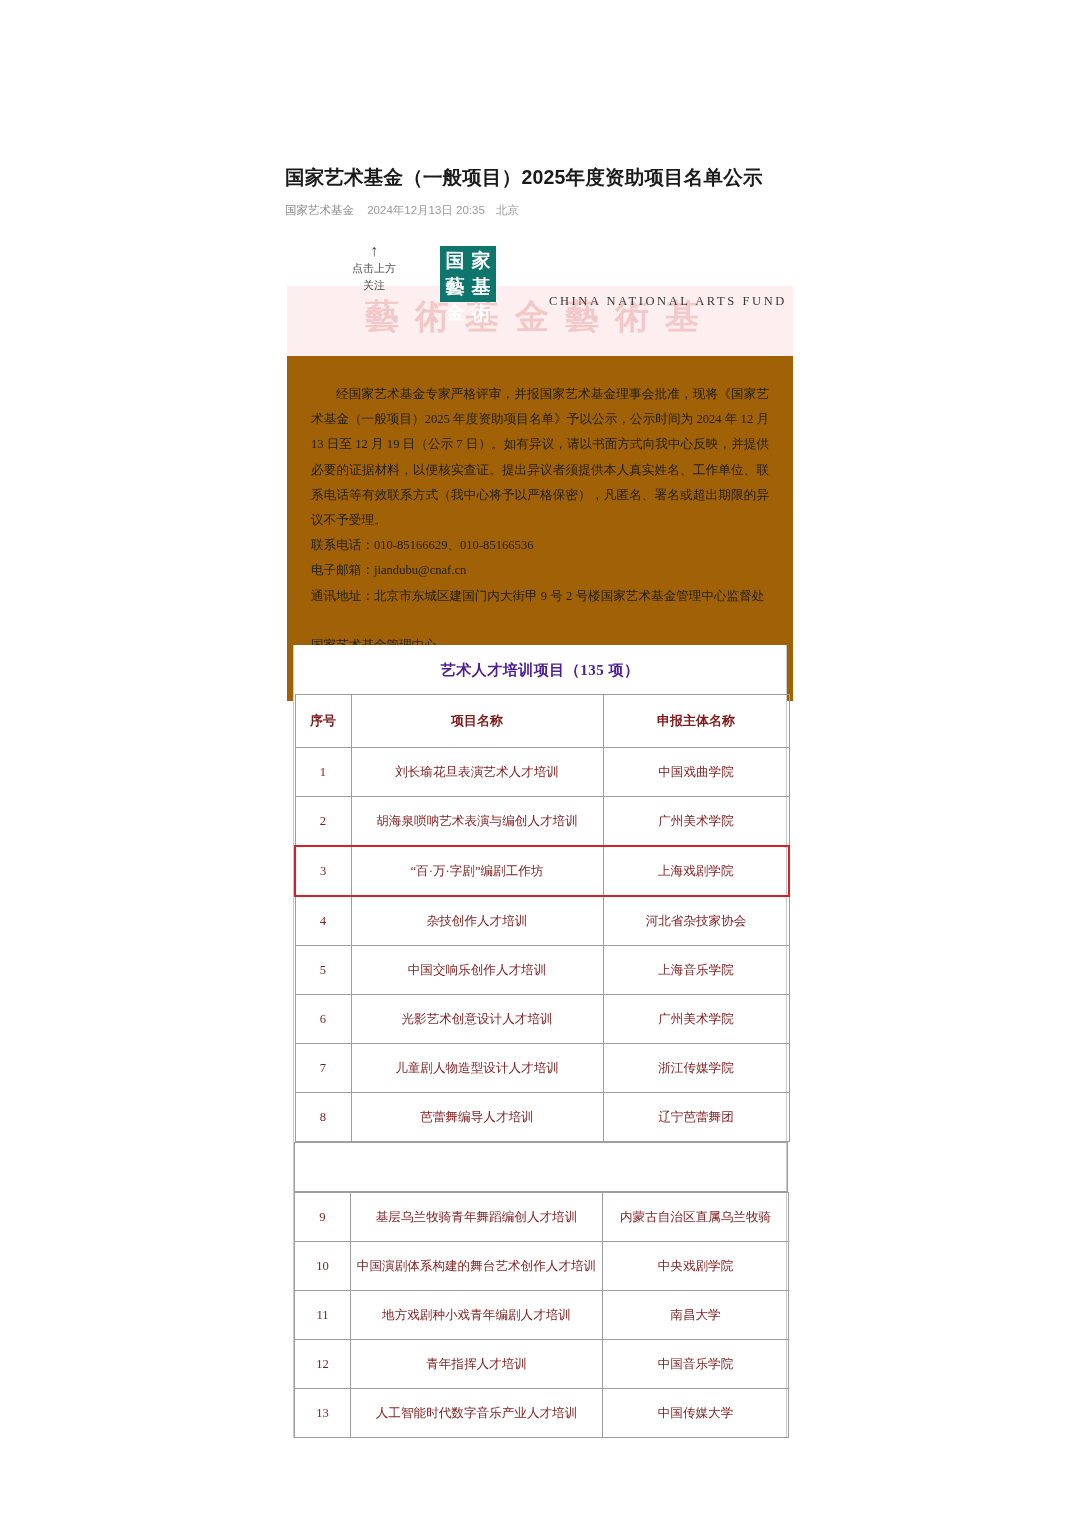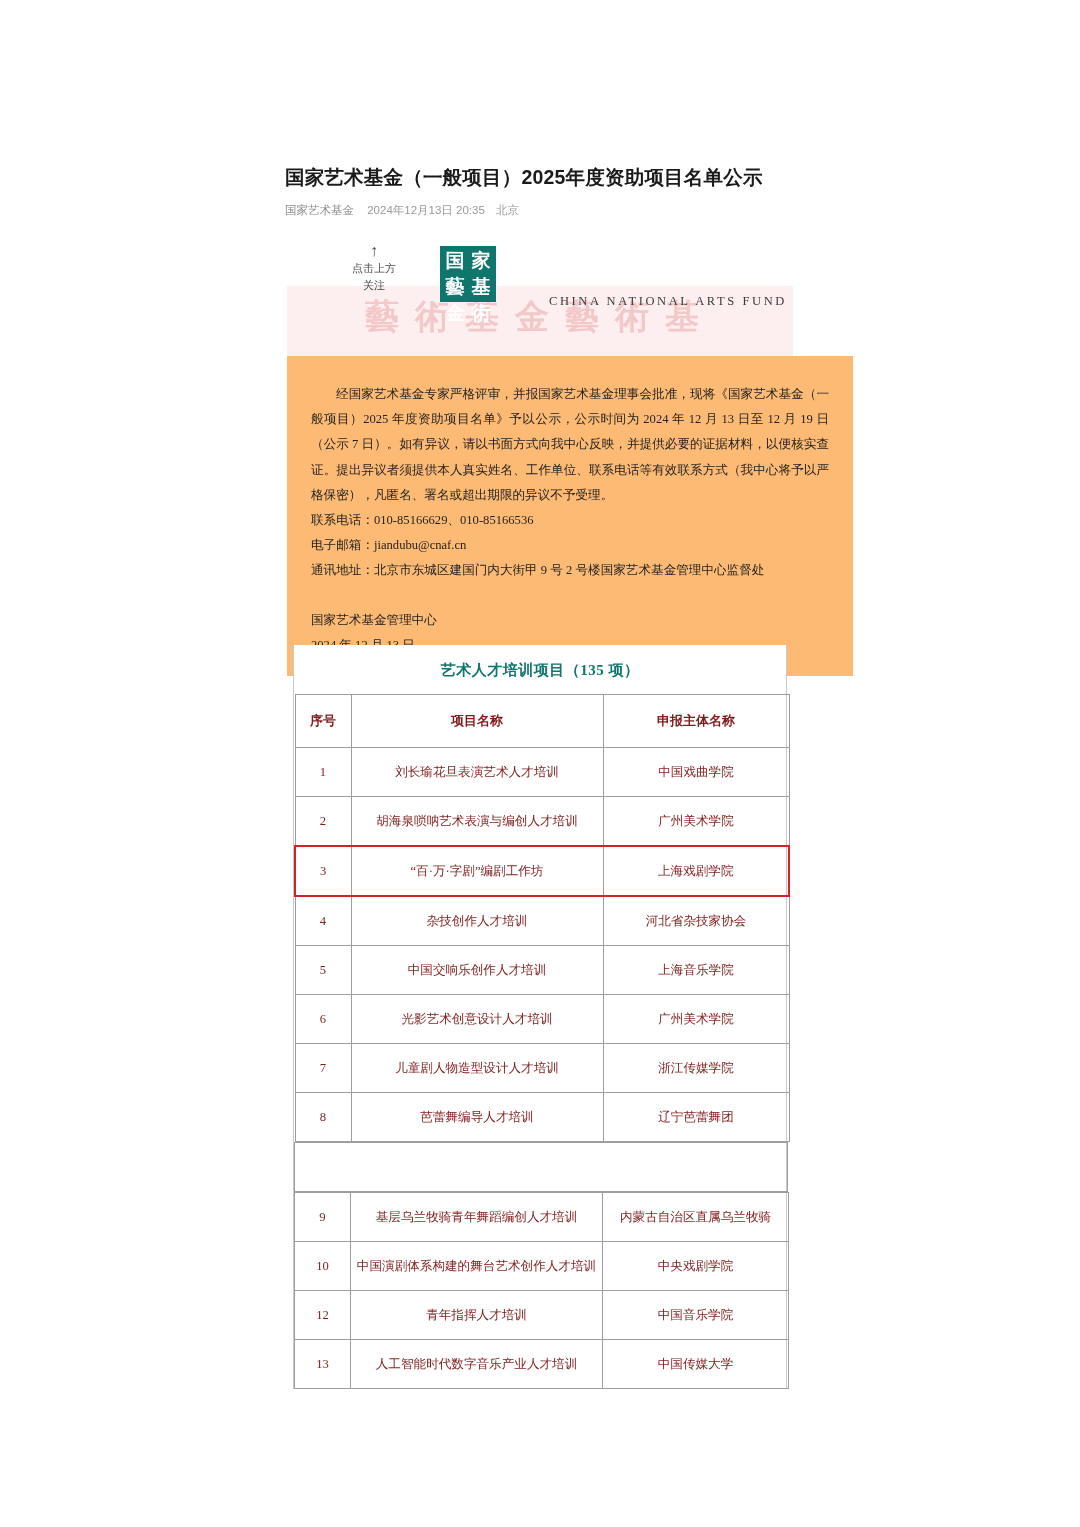--- a/index.html
+++ b/index.html
@@ -139,23 +139,23 @@
     color: #3a3a3a;
     font-family: "Liberation Serif", serif;
     white-space: nowrap;
   }
 
   
   .notice {
     position: absolute;
     left: 287px;
     top: 356px;
-    width: 566px;
+    width: 506px;
     min-height: 272px;
-    background: #fdba74;
+    background: #a16207;
     box-sizing: border-box;
     padding: 26px 24px 18px 24px;
   }
   .notice p {
     margin: 0;
     font-size: 12.6px;
     line-height: 2.0;
     color: #1f1f1f;
     text-align: justify;
     font-family: "Liberation Serif", "DejaVu Serif", serif;
@@ -177,21 +177,21 @@
     background: #ffffff;
     border-left: 1px solid #c9c9c9;
     border-right: 1px solid #c9c9c9;
     box-sizing: border-box;
   }
   .table-title {
     text-align: center;
     font-size: 15px;
     font-weight: bold;
     padding: 16px 0 14px 0;
-    color: #0f766e;
+    color: #4c1d95;
     font-family: "Liberation Serif", "DejaVu Serif", serif;
     letter-spacing: 0.5px;
   }
   table.grid {
     border-collapse: collapse;
     width: 494px;
     table-layout: fixed;
     margin: 0;
   }
   table.grid td, table.grid th {
@@ -346,20 +346,25 @@
             <td>9</td>
             <td>基层乌兰牧骑青年舞蹈编创人才培训</td>
             <td>内蒙古自治区直属乌兰牧骑</td>
           </tr>
           <tr>
             <td>10</td>
             <td>中国演剧体系构建的舞台艺术创作人才培训</td>
             <td>中央戏剧学院</td>
           </tr>
           <tr>
+            <td>11</td>
+            <td>地方戏剧种小戏青年编剧人才培训</td>
+            <td>南昌大学</td>
+          </tr>
+          <tr>
             <td>12</td>
             <td>青年指挥人才培训</td>
             <td>中国音乐学院</td>
           </tr>
           <tr>
             <td>13</td>
             <td>人工智能时代数字音乐产业人才培训</td>
             <td>中国传媒大学</td>
           </tr>
         </tbody>

